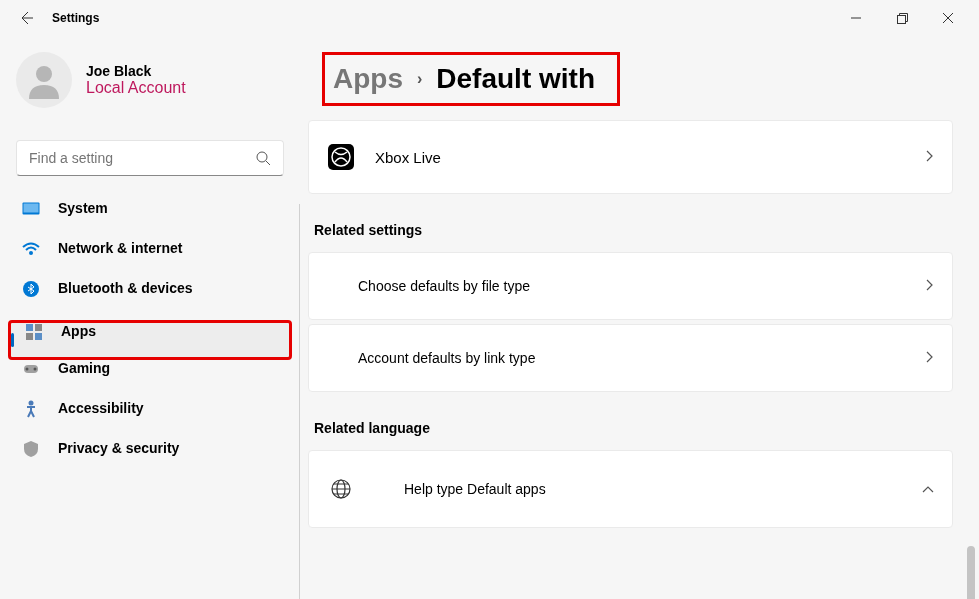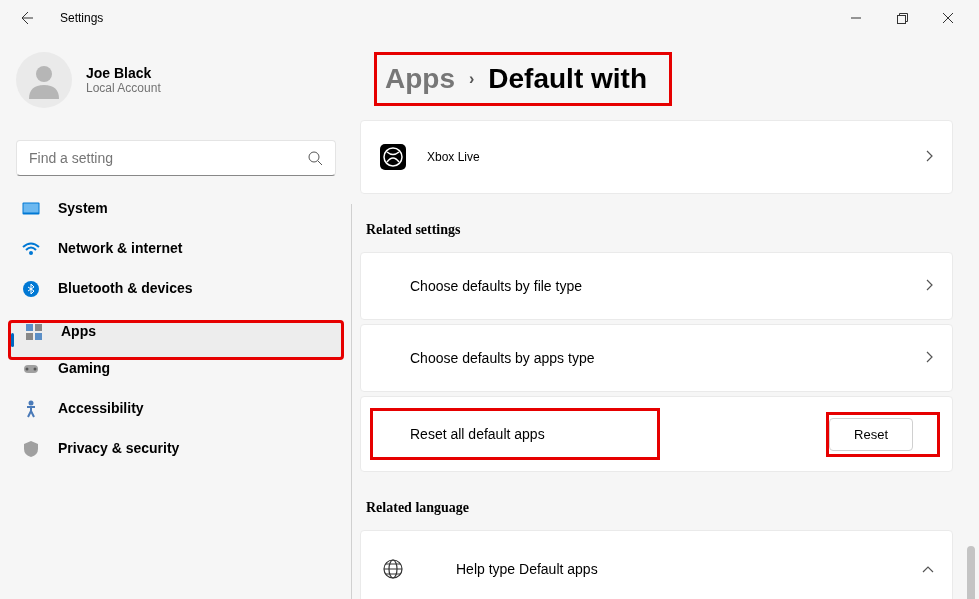--- a/index.html
+++ b/index.html
@@ -1,52 +1,52 @@
 <!DOCTYPE html>
 <html><head>
   <meta charset="utf-8">
   <style>
     * { box-sizing: border-box; margin: 0; padding: 0; font-family: "Segoe UI", -apple-system, sans-serif; }
     body { background: #f6f6f6; width: 979px; height: 599px; overflow: hidden; }
 
     .title-bar { height: 36px; display: flex; align-items: center; padding: 0 8px; }
     .back-btn { width: 36px; height: 36px; display: flex; align-items: center; justify-content: center; background: none; border: none; cursor: pointer; }
-    .title { font-size: 12px; margin-left: 16px; }
+    .title { font-size: 12px; margin-left: 8px; font-weight: bold; }
     .title-spacer { flex: 1; }
     .win-btn { width: 46px; height: 36px; display: flex; align-items: center; justify-content: center; background: none; border: none; cursor: pointer; }
 
     .content { display: flex; height: calc(100% - 36px); }
 
-    .sidebar { width: 352px; padding: 0 8px; position: relative; }
+    .sidebar { width: 300px; padding: 0 8px; position: relative; }
     .sidebar-divider { position: absolute; right: 0; top: 168px; width: 1px; height: 400px; background: #d0d0d0; }
     .user-section { display: flex; align-items: center; padding: 16px 8px 20px; gap: 14px; }
     .avatar { width: 56px; height: 56px; border-radius: 50%; background: #eaeaea; display: flex; align-items: center; justify-content: center; }
     .user-name { font-weight: 600; font-size: 14px; }
-    .user-type { font-size: 12px; color: #737373; }
+    .user-type { font-size: 16px; color: #be185d; }
 
     .search-box { display: flex; align-items: center; height: 36px; background: #fff; border: 1px solid #e4e4e4; border-bottom: 1px solid #888; border-radius: 4px; padding: 16px 12px; margin: 12px 8px 24px; }
     .search-box input { flex: 1; border: none; outline: none; font-size: 14px; background: transparent; }
 
     .nav-list { list-style: none; }
     .nav-item { display: flex; height: 40px; padding: 0 14px; gap: 18px; border-radius: 4px; cursor: pointer; font-size: 14px; font-weight: bold; }
     .nav-item.active { background: #ededed; position: relative; }
     .nav-item.active::before { content: ""; position: absolute; left: 0; top: 10px; bottom: 10px; width: 3px; background: #0067c0; border-radius: 2px; }
     .nav-icon { width: 18px; height: 18px; display: flex; align-items: center; justify-content: center; }
 
     .main { flex: 1; padding: 16px 26px 0 8px; overflow-y: auto; position: relative; }
     .breadcrumb { display: flex; align-items: center; gap: 14px; font-size: 28px; font-weight: 600; margin-bottom: 14px; padding-left: 14px; }
     .breadcrumb-parent { color: #777; }
     .chevron-crumb { font-size: 16px; color: #555; }
 
     .card { background: #fff; border: 1px solid #eaeaea; border-radius: 4px; display: flex; align-items: center; padding: 22px 18px; margin-bottom: 4px; cursor: pointer; }
     .card-icon { width: 28px; height: 28px; display: flex; align-items: center; justify-content: center; margin-right: 20px; }
-    .card-label { flex: 1; font-size: 12px; }
+    .card-label { flex: 1; font-size: 15px; }
     .card-arrow { color: #555; }
 
-    .section-header { font-size: 14px; font-weight: 600; margin: 28px 0 14px 6px; font-family: Liberation Serif, serif; }
+    .section-header { font-size: 14px; font-weight: 600; margin: 28px 0 14px 6px; }
 
     .simple-card { background: #fff; border: 1px solid #eaeaea; border-radius: 4px; display: flex; align-items: center; padding: 24px 18px; margin-bottom: 4px; cursor: pointer; }
     .simple-card-label { flex: 1; font-size: 14px; margin-left: 31px; }
 
     .reset-btn { background: #fff; border: 1px solid #d0d0d0; border-radius: 4px; padding: 8px 24px; font-size: 13px; cursor: pointer; }
 
     .highlight-red { outline: 3px solid #e60000; outline-offset: 0px; }
     .bc-highlight { display: inline-flex; align-items: center; gap: 14px; border: 3px solid #e60000; padding: 8px 22px 8px 8px; }
     .nav-highlight { border: 3px solid #e60000; }
     .reset-highlight { border: 3px solid #e60000; padding: 3px 24px 3px 0; display: inline-block; }
@@ -203,31 +203,26 @@
     <div class="section-header">Related settings</div>
 
     <div class="simple-card">
       <span class="simple-card-label">Choose defaults by file type</span>
       <span class="card-arrow"><svg width="8" height="12">
             <path d="M1 1 L6 6 L1 11" stroke="#555" fill="none" stroke-width="1.2"></path>
           </svg></span>
     </div>
 
     <div class="simple-card">
-      <span class="simple-card-label">Choose defaults by apps type</span>
+      <span class="simple-card-label">Account defaults by link type</span>
       <span class="card-arrow"><svg width="8" height="12">
             <path d="M1 1 L6 6 L1 11" stroke="#555" fill="none" stroke-width="1.2"></path>
           </svg></span>
     </div>
 
-    <div class="simple-card" style="padding:14px 12px 14px 12px;">
-      <span class="highlight-red" style="padding:14px 112px 14px 6px;"><span class="simple-card-label">Reset all default apps</span></span>
-      <span style="flex:1"></span>
-      <span class="reset-highlight"><button class="reset-btn">Reset</button></span>
-    </div>
 
     <div class="section-header">Related language</div>
 
     <div class="simple-card">
       <span class="card-icon" style="margin-right:18px;">
           <svg width="22" height="22">
             <circle cx="11" cy="11" r="9" stroke="#333" fill="none" stroke-width="1.2"></circle>
             <ellipse cx="11" cy="11" rx="4" ry="9" stroke="#333" fill="none" stroke-width="1.2"></ellipse>
             <path d="M2 11 H20 M3.5 6 H18.5 M3.5 16 H18.5" stroke="#333" stroke-width="1"></path>
           </svg>

